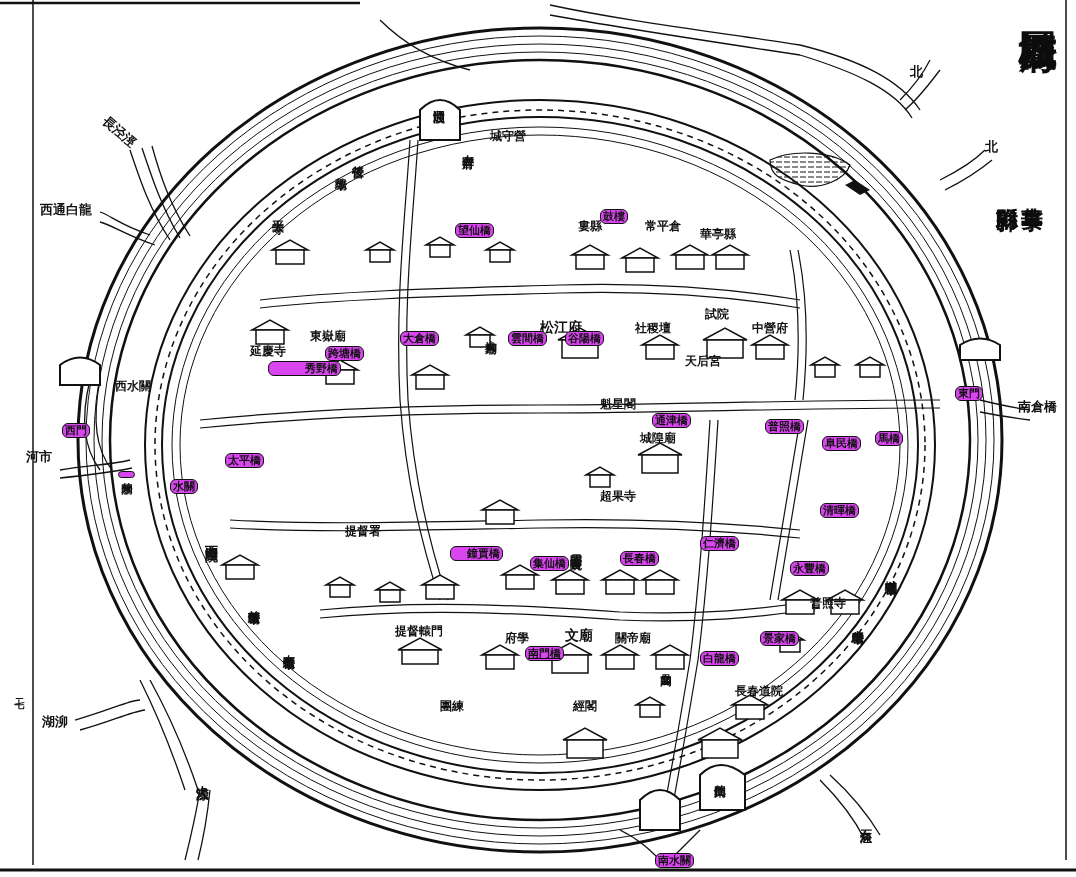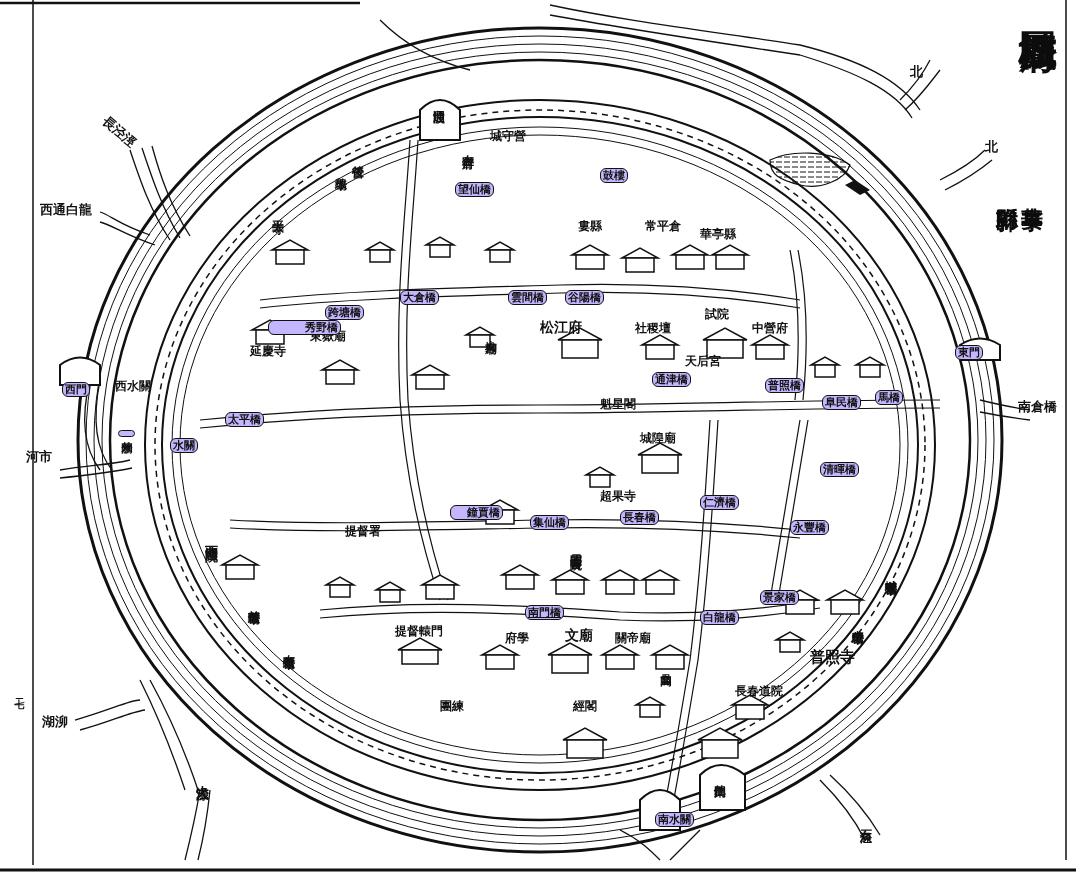--- a/index.html
+++ b/index.html
@@ -3,21 +3,21 @@
 <meta charset="utf-8">
 <style>
   html, body { margin:0; padding:0; background:#ffffff; }
   body { width:1076px; height:877px; overflow:hidden; position:relative;
          font-family:"DejaVu Serif", serif; color:#111; }
   #map-root { position:absolute; left:0; top:0; width:1076px; height:877px; }
   svg { position:absolute; left:0; top:0; }
   .lbl { position:absolute; font-family:"DejaVu Serif", serif; font-weight:bold;
          color:#111; line-height:1.0; white-space:nowrap; }
   .v { writing-mode:vertical-rl; text-orientation:upright; letter-spacing:1px; }
-  .boxed { border:1.5px solid #111; border-radius:6px; background:#c4b5fd; padding:1px 2px; font-size:11px; }
+  .boxed { border:1.5px solid #111; border-radius:6px; background:#d946ef; padding:1px 2px; font-size:11px;margin-top:41px; }
   .title { position:absolute; font-family:"DejaVu Serif", serif; font-weight:bold;
            writing-mode:vertical-rl; text-orientation:upright; color:#0d0d0d; }
 </style>
 </head>
 <body>
 
 <div id="map-root">
 
   <svg width="1076" height="877" viewBox="0 0 1076 877">
     <defs>
@@ -328,21 +328,21 @@
   <div class="lbl" style="left:640px; top:432px; font-size:12px;">城隍廟</div>
   <div class="lbl" style="left:565px; top:628px; font-size:14px;">文廟</div>
   <div class="lbl" style="left:615px; top:632px; font-size:12px;">關帝廟</div>
   <div class="lbl v" style="left:570px; top:545px; font-size:12px;">雲間書院</div>
   <div class="lbl v" style="left:205px; top:535px; font-size:13px;">西湖道院</div>
   <div class="lbl v" style="left:248px; top:600px; font-size:12px;">前營教場</div>
   <div class="lbl v" style="left:283px; top:645px; font-size:12px;">右營教場</div>
   <div class="lbl v" style="left:852px; top:620px; font-size:12px;">中營教場</div>
   <div class="lbl v" style="left:885px; top:570px; font-size:12px;">城守營教場</div>
   <div class="lbl" style="left:735px; top:685px; font-size:12px;">長春道院</div>
-  <div class="lbl" style="left:810px; top:650px; font-size:15px;">普照寺</div>
+  <div class="lbl" style="left:810px; top:597px; font-size:12px;">普照寺</div>
   <div class="lbl" style="left:573px; top:700px; font-size:12px;">經閣</div>
   <div class="lbl v" style="left:660px; top:665px; font-size:11px;">文昌閣</div>
   <div class="lbl" style="left:600px; top:490px; font-size:12px;">超果寺</div>
   <div class="lbl" style="left:505px; top:632px; font-size:12px;">府學</div>
   <div class="lbl v" style="left:485px; top:330px; font-size:12px;">火神廟</div>
   <div class="lbl v" style="left:272px; top:210px; font-size:12px;">太平寺</div>
   <div class="lbl" style="left:440px; top:700px; font-size:12px;">團練</div>
   <div class="lbl" style="left:310px; top:330px; font-size:12px;">東嶽廟</div>
   <div class="lbl" style="left:685px; top:355px; font-size:12px;">天后宮</div>
   <div class="lbl" style="left:250px; top:345px; font-size:12px;">延慶寺</div>

